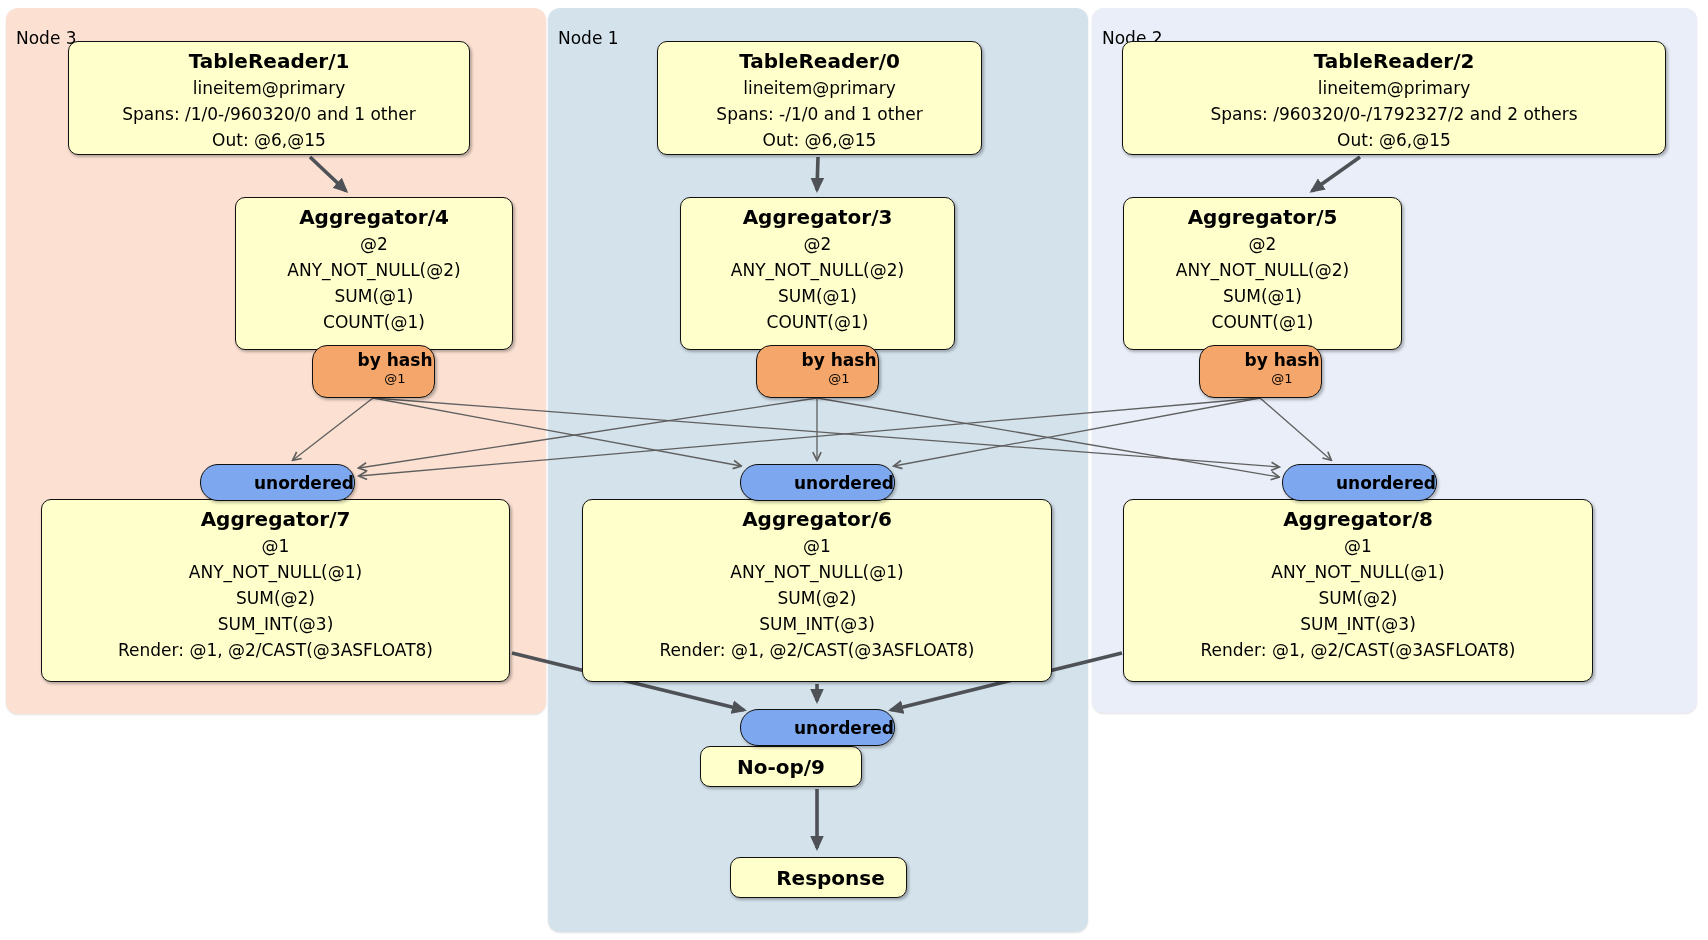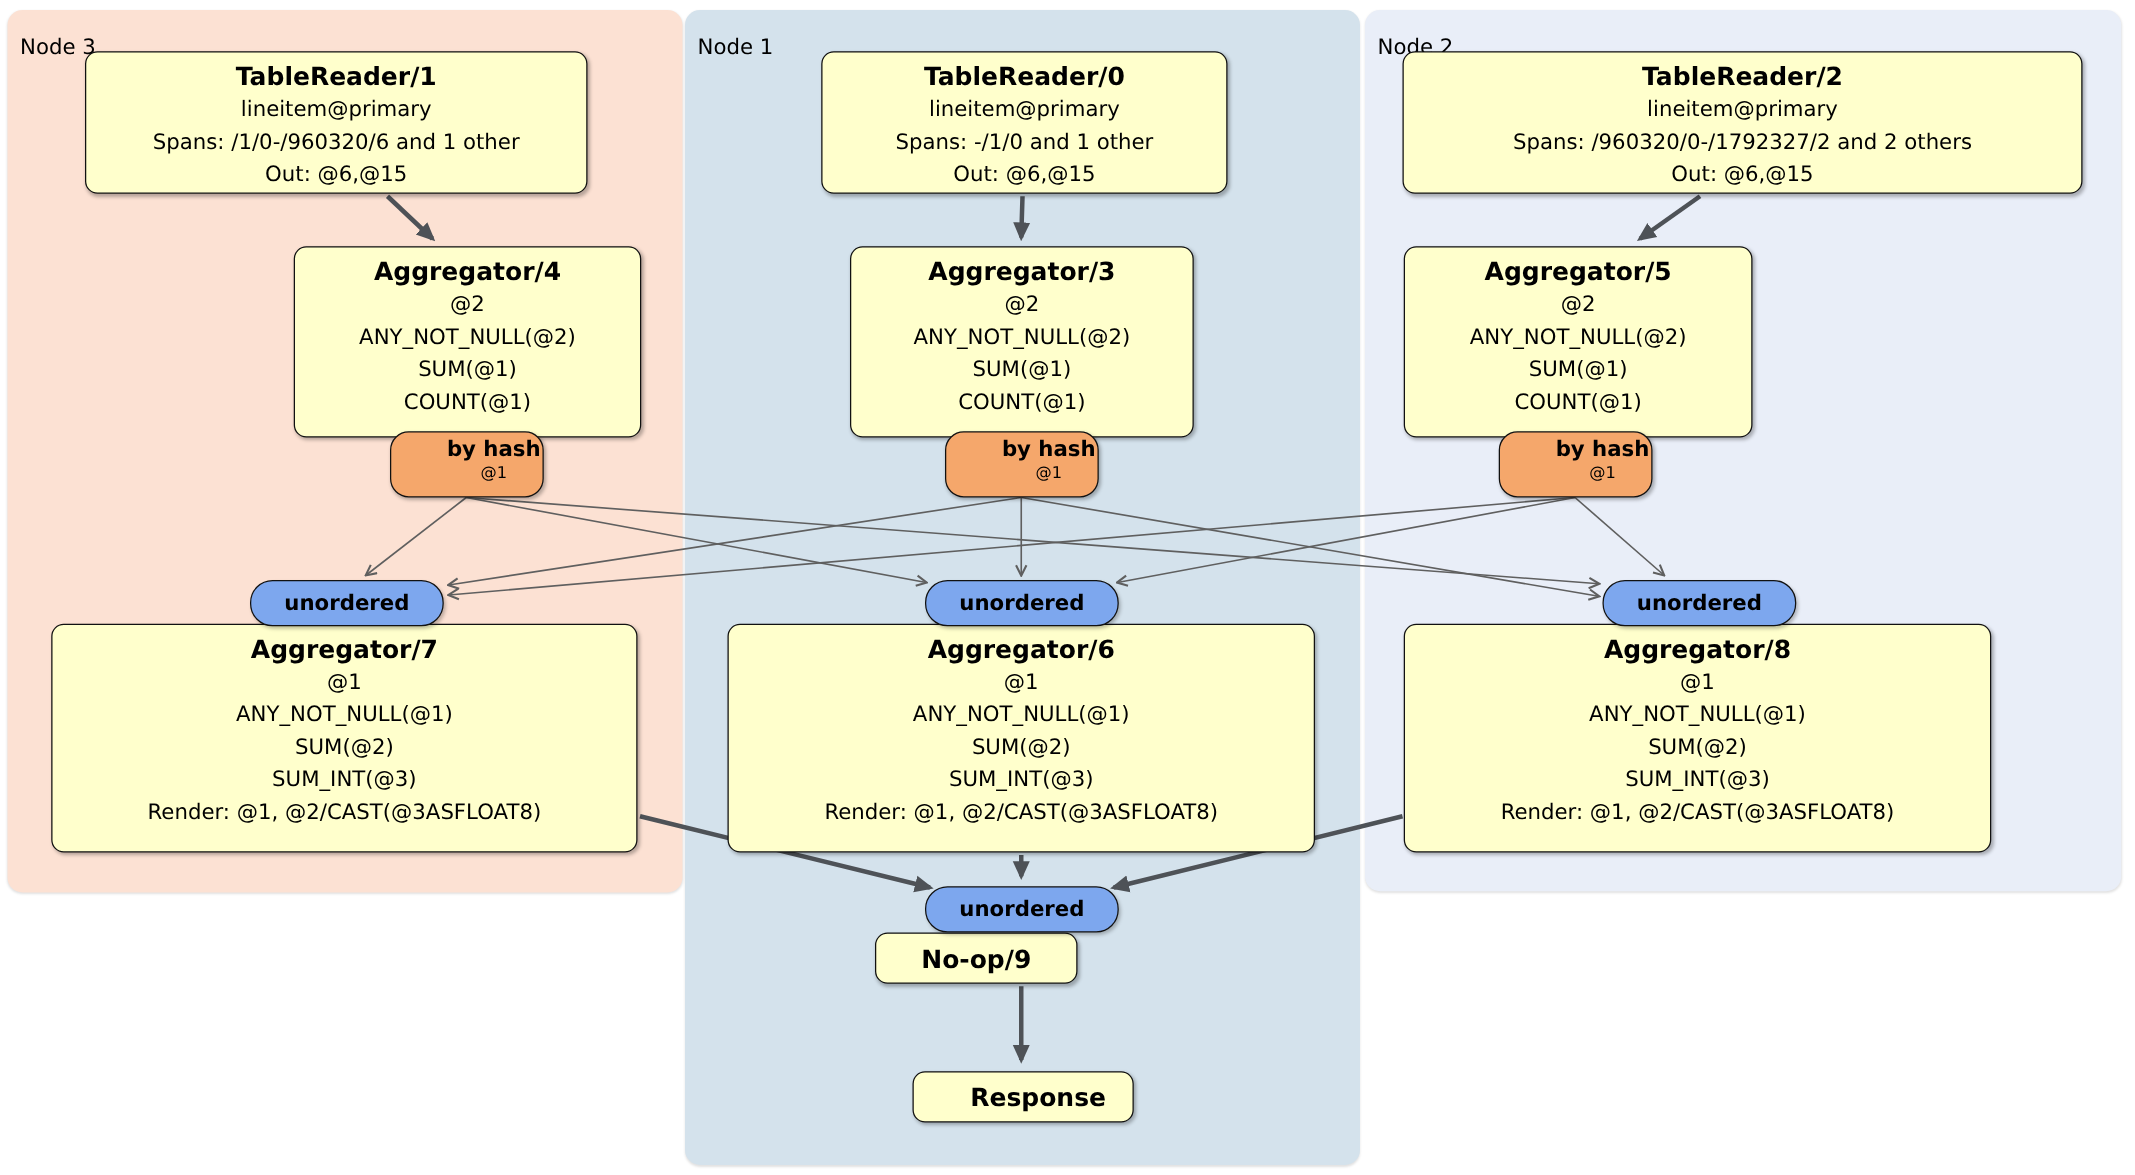--- a/index.html
+++ b/index.html
@@ -14,21 +14,21 @@
   .ptitle{font-weight:bold;font-size:20px;line-height:28px;}
   .pline{font-size:17px;line-height:26px;white-space:nowrap;}
   .pbox.single{display:flex;align-items:center;justify-content:center;padding-top:0;}
   .router{position:absolute;z-index:3;width:123px;height:53px;background:var(--router-fill);
           border:1.7px solid #111;border-radius:15px;text-align:center;box-sizing:border-box;
           box-shadow:1.5px 2px 3px rgba(0,0,0,.28);padding-left:43px;}
   .rlabel{font-weight:bold;font-size:17px;line-height:24px;margin-top:2px;}
   .rdetail{font-size:13px;line-height:14px;}
   .sync{position:absolute;z-index:3;width:155px;height:37px;background:var(--sync-fill);
         border:1.7px solid #111;border-radius:18px;display:flex;align-items:center;
-        justify-content:center;font-weight:bold;font-size:17px;box-sizing:border-box;
+        justify-content:flex-end;font-weight:bold;font-size:17px;box-sizing:border-box;
         box-shadow:1.5px 2px 3px rgba(0,0,0,.25);}
 </style>
 </head>
 <body>
 
 <div id="canvas">
 
   <div class="band" style="left:548px;top:8px;width:540px;height:924px;background:#d4e2ec;">
     <div class="band-label">Node 1</div>
   </div>
@@ -68,21 +68,21 @@
       <line x1="512" y1="653" x2="744" y2="710" marker-end="url(#thick-arrow)"></line>
       <line x1="817" y1="684" x2="817" y2="701" marker-end="url(#thick-arrow)"></line>
       <line x1="1122" y1="653" x2="891" y2="710" marker-end="url(#thick-arrow)"></line>
       <line x1="817" y1="789" x2="817" y2="848" marker-end="url(#thick-arrow)"></line>
     </g>
   </svg>
 
   <div class="pbox" style="left:68px;top:41px;width:402px;height:114px;">
     <div class="ptitle">TableReader/1</div>
     <div class="pline">lineitem@primary</div>
-    <div class="pline">Spans: /1/0-/960320/6 and 1 other</div>
+    <div class="pline">Spans: /1/0-/960320/0 and 1 other</div>
     <div class="pline">Out: @6,@15</div>
   </div>
   <div class="pbox" style="left:657px;top:41px;width:325px;height:114px;">
     <div class="ptitle">TableReader/0</div>
     <div class="pline">lineitem@primary</div>
     <div class="pline">Spans: -/1/0 and 1 other</div>
     <div class="pline">Out: @6,@15</div>
   </div>
   <div class="pbox" style="left:1122px;top:41px;width:544px;height:114px;">
     <div class="ptitle">TableReader/2</div>

